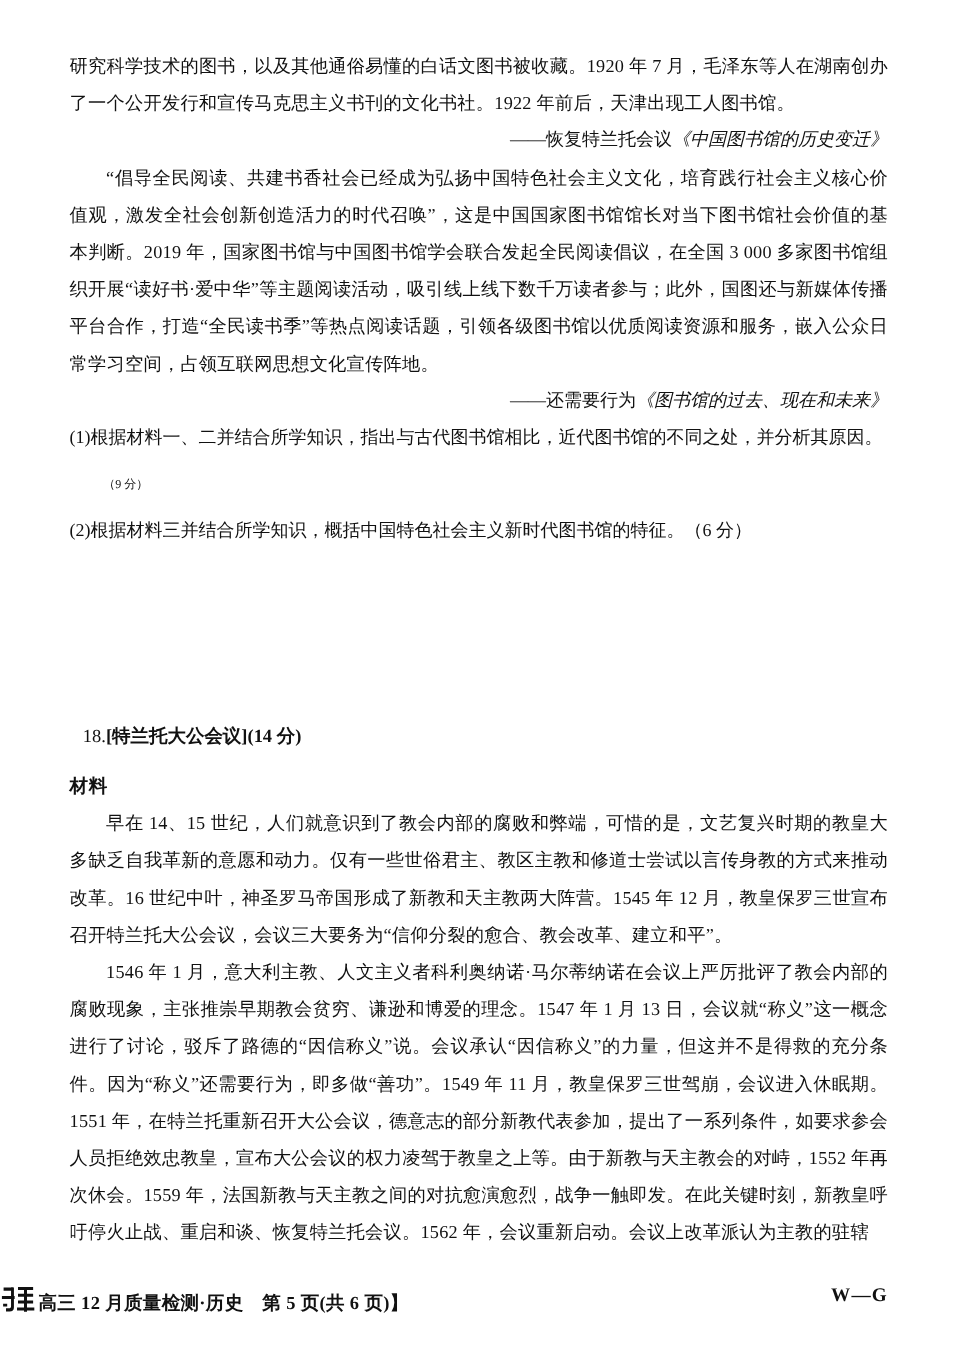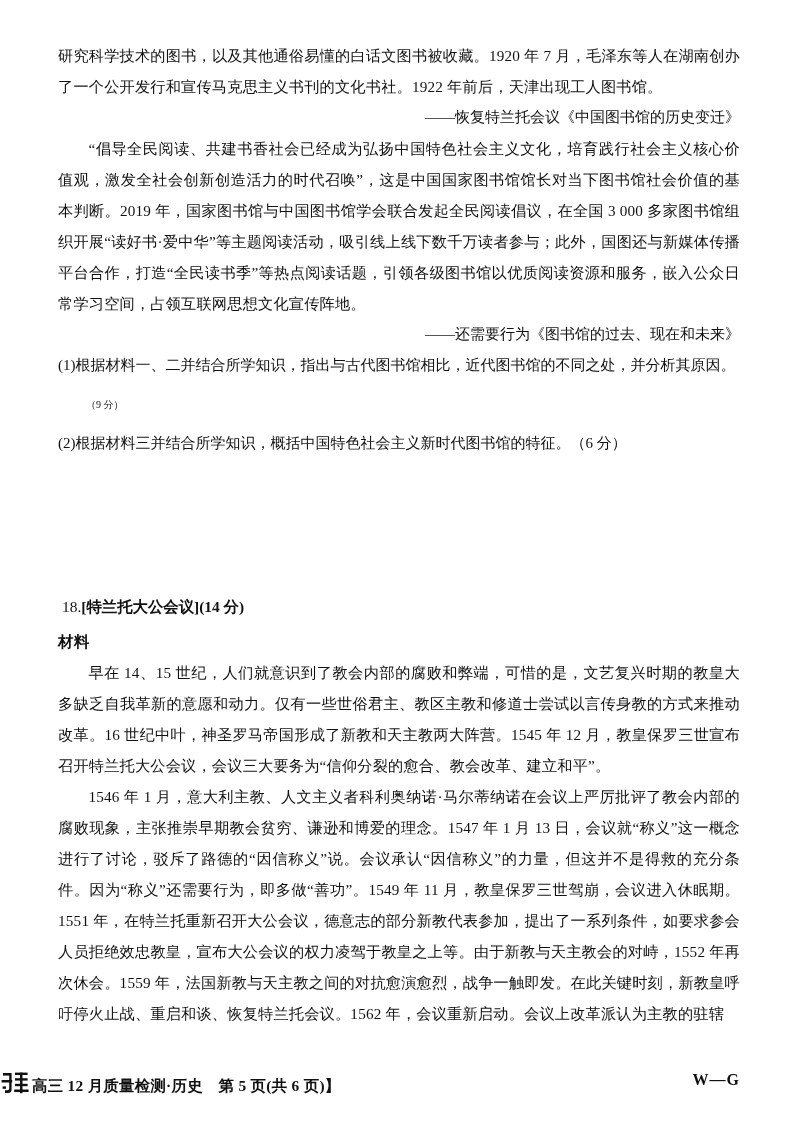--- a/index.html
+++ b/index.html
@@ -42,39 +42,40 @@
     letter-spacing: 0.5px;
   }
   .src-line {
     font-size: 15px;
     line-height: 31px;
     text-align: right;
     margin: 0;
     font-style: normal;
   }
   .src-line .bookname {
+    font-style: italic;
   }
   .q-line {
     font-size: 15px;
     line-height: 31px;
     margin: 0;
   }
   .q-sub {
     font-size: 10px;
     line-height: 31px;
     margin: 8px;
     padding-left: 2em;
   }
   .gap-big {
     height: 128px;
   }
   .qnum-head {
     font-size: 15.4px;
     line-height: 31px;
-    margin: 4px;
+    margin: 11px;
   }
   .qnum-head .q-num {
     font-weight: normal;
   }
   .qnum-head .q-title {
     font-weight: bold;
   }
 
   
   .footer {

